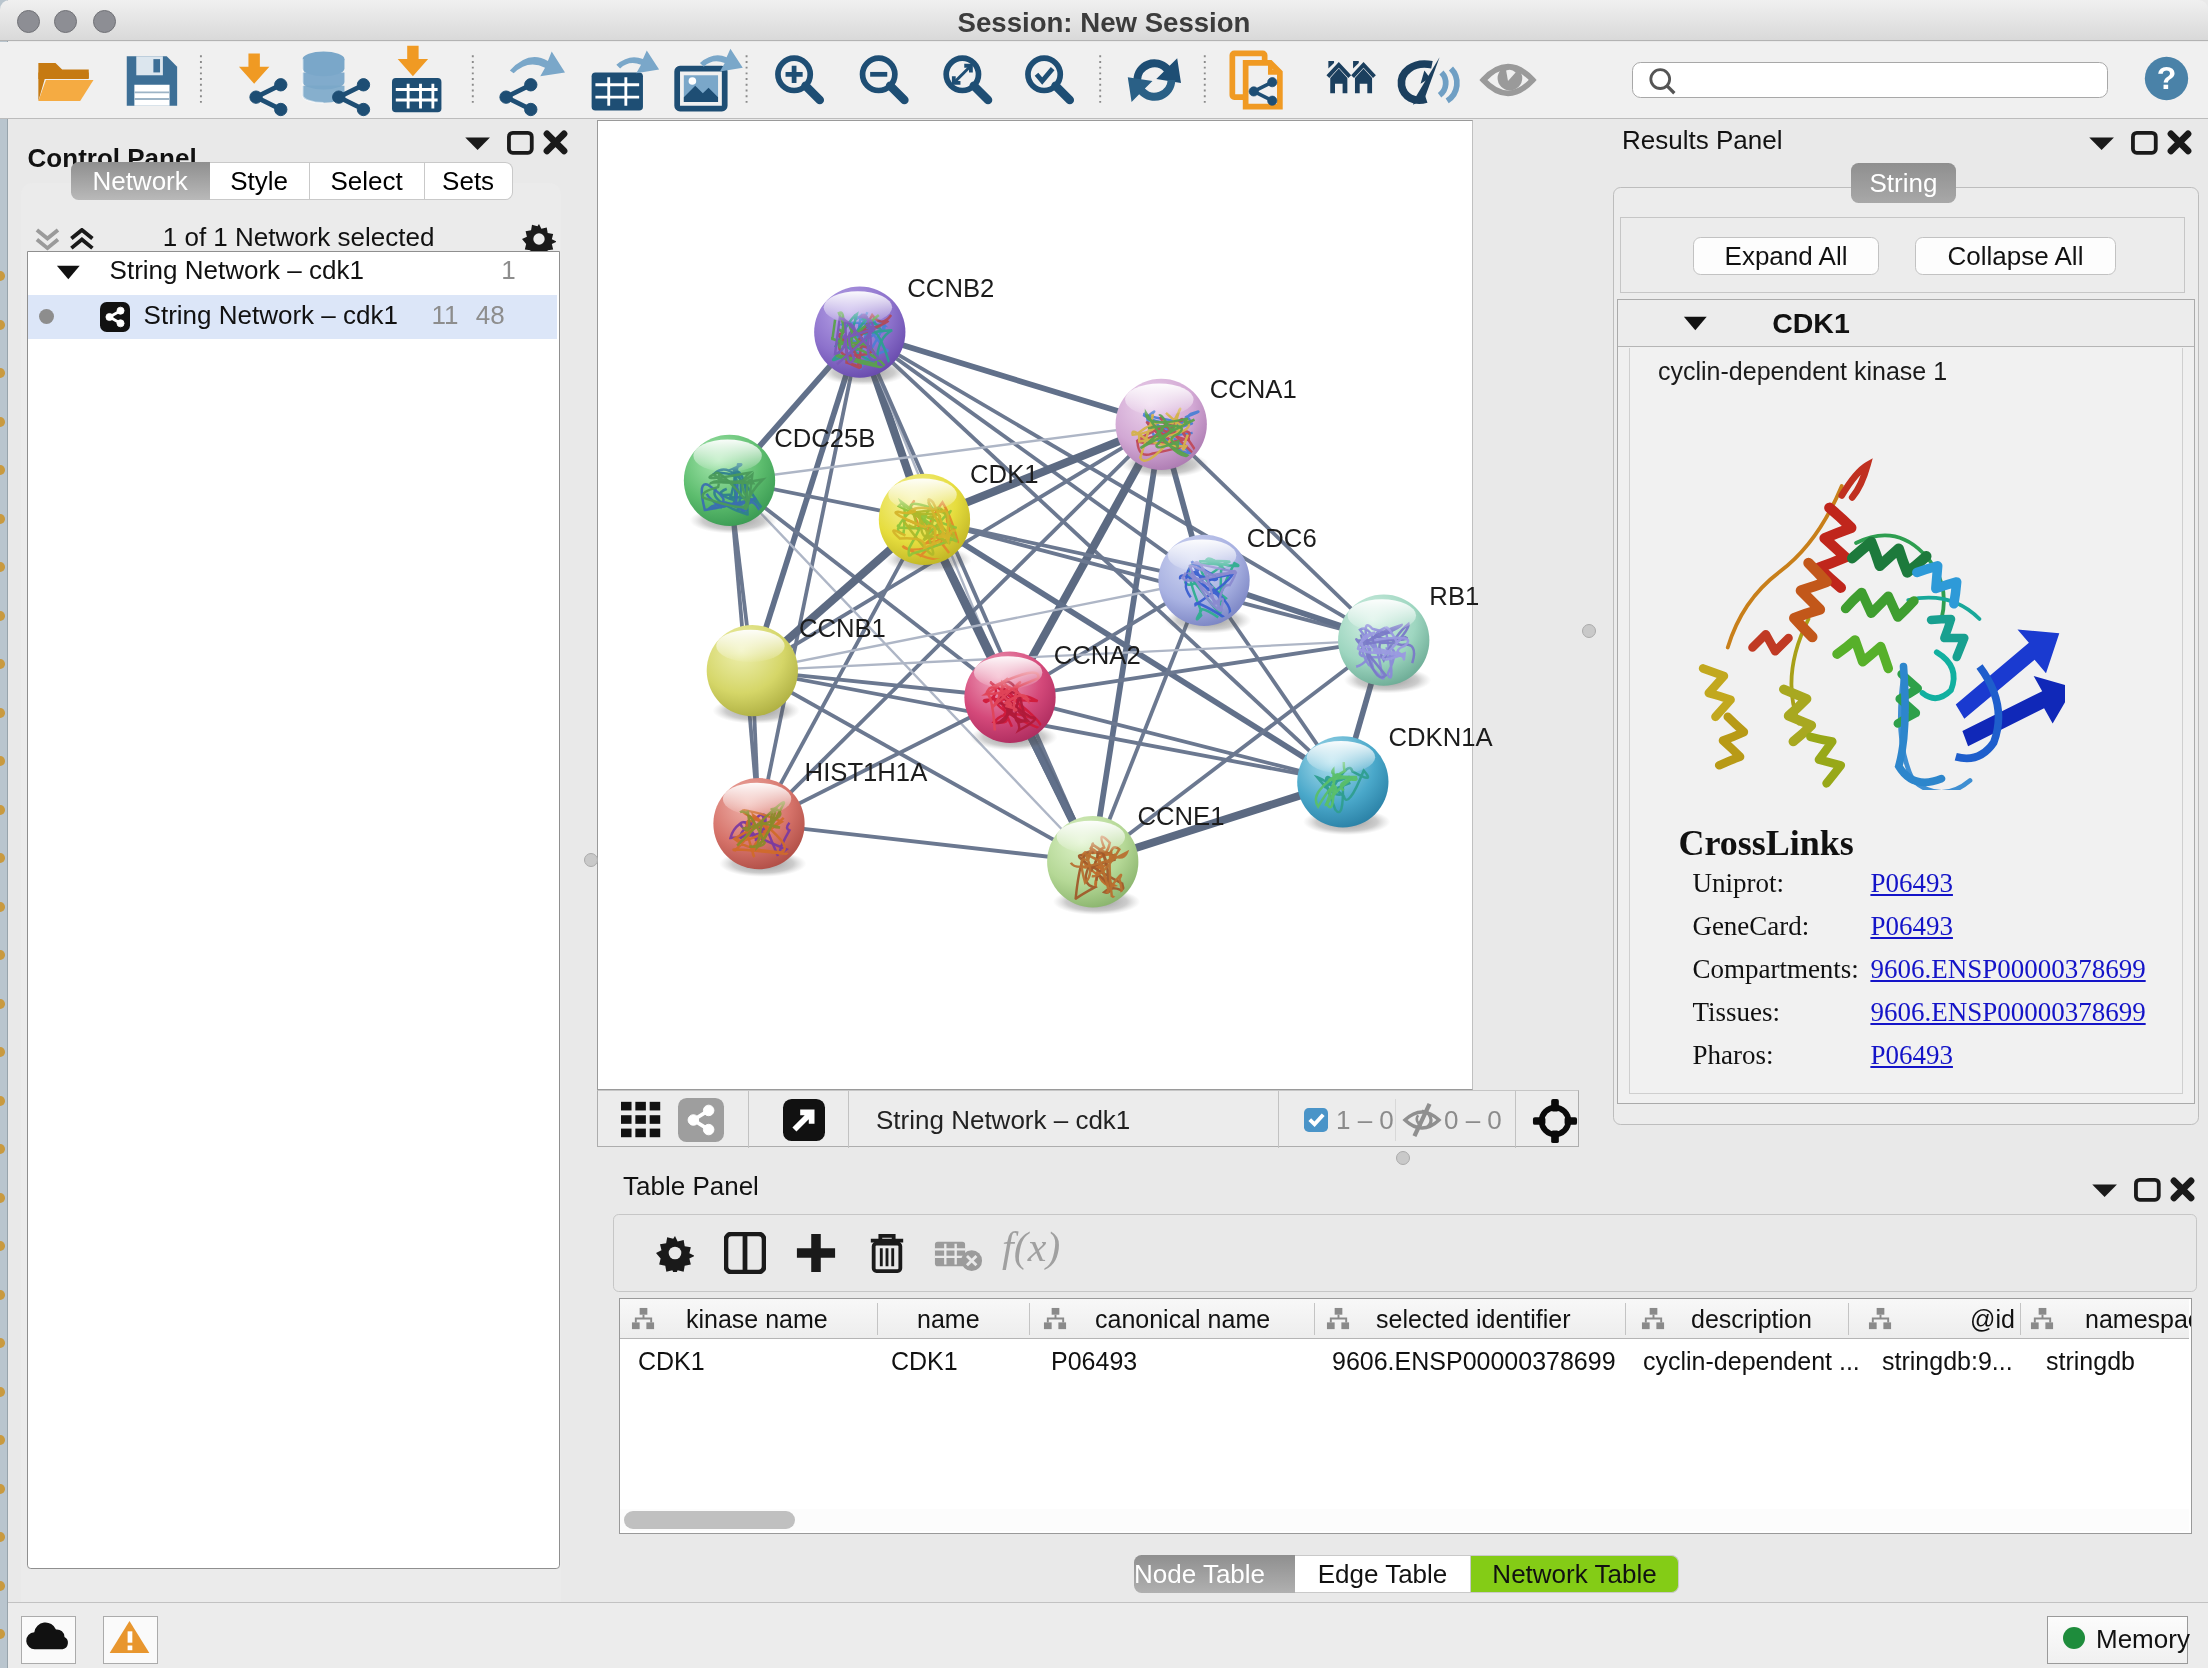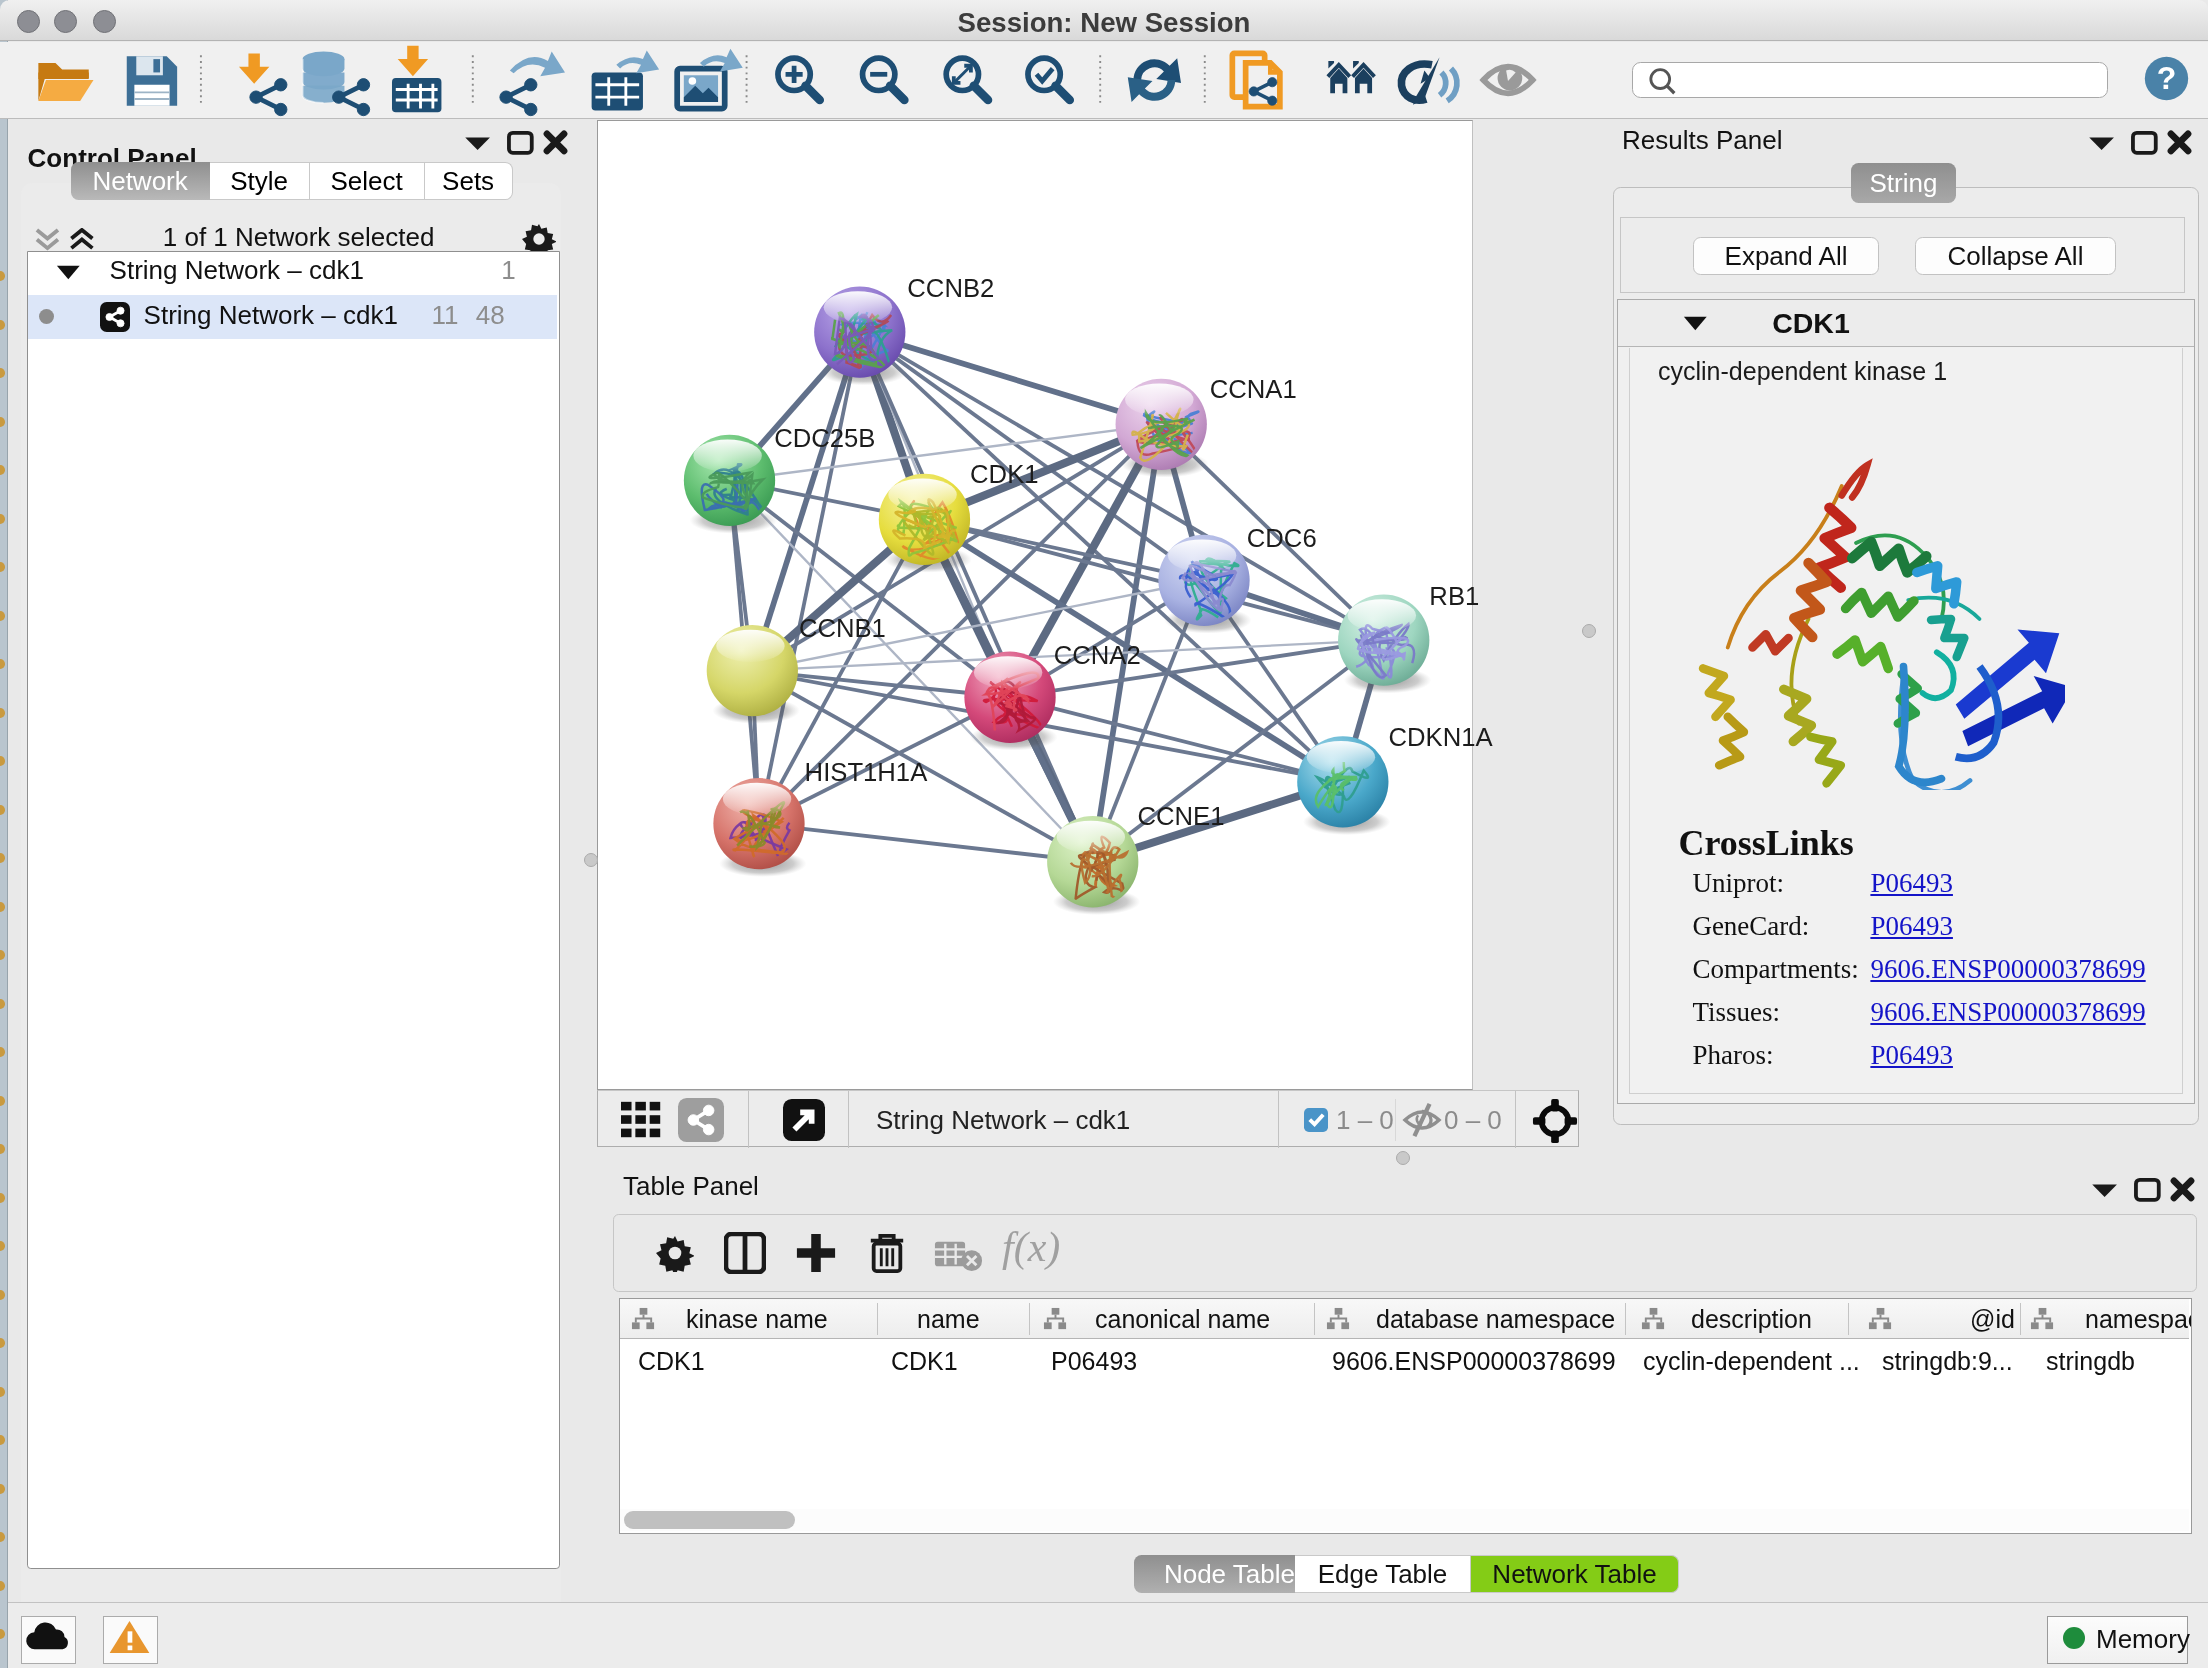--- a/index.html
+++ b/index.html
@@ -810,41 +810,41 @@
 <g fill="#8a8a8a">
             <rect x="9" y="1" width="8" height="7"></rect>
             <rect x="1" y="16" width="8" height="7"></rect>
             <rect x="16" y="16" width="8" height="7"></rect>
 <path d="M13,8 v4 M5,16 v-4 h16 v4" stroke="#8a8a8a" stroke-width="2" fill="none"></path>
           </g>
         </svg>
       <div class="abs" style="left:66px; top:5.7px;">kinase name</div>
       <div class="abs" style="left:297px; top:5.7px;">name</div>
       <div class="abs" style="left:475px; top:5.7px;">canonical name</div>
-      <div class="abs" style="left:756px; top:5.7px;">database namespace</div>
+      <div class="abs" style="left:756px; top:5.7px;">selected identifier</div>
       <div class="abs" style="left:1071px; top:5.7px;">description</div>
       <div class="abs" style="left:1306px; top:5.7px;margin-left:44px;">@id</div>
       <div class="abs" style="left:1465px; top:5.7px;">namespace</div>
     </div>
     <div class="abs" style="left:0; top:41px; width:1569px; height:41px; background:#fff; font-size:25px; color:#111;">
       <div class="abs" style="left:18px; top:6.7px;">CDK1</div>
       <div class="abs" style="left:271px; top:6.7px;">CDK1</div>
       <div class="abs" style="left:431px; top:6.7px;">P06493</div>
       <div class="abs" style="left:712px; top:6.7px;">9606.ENSP00000378699</div>
       <div class="abs" style="left:1023px; top:6.7px;">cyclin-dependent ...</div>
       <div class="abs" style="left:1262px; top:6.7px;">stringdb:9...</div>
       <div class="abs" style="left:1426px; top:6.7px;">stringdb</div>
     </div>
     <div class="abs" style="left:0px; top:210px; width:1569px; height:22px; background:#fcfcfc;">
       <div class="abs" style="left:3.8px; top:1.9px; width:171px; height:18px; background:#c0c0c0; border-radius:9.5px;"></div>
     </div>
   </div>
 
   <div class="abs" style="left:537px; top:399px; height:38px; font-size:26px;">
-    <div class="abs" style="left:0; width:161px; height:38px; background:linear-gradient(#8f8f8f,#b0b0b0); border-radius:7.6px 0 0 7.6px; color:#fff; text-align:right; line-height:38px;">Node Table</div>
+    <div class="abs" style="left:0; width:161px; height:38px; background:linear-gradient(#8f8f8f,#b0b0b0); border-radius:7.6px 0 0 7.6px; color:#fff; text-align:left; line-height:38px;">Node Table</div>
     <div class="abs" style="left:161px; width:176px; height:38px; background:#fff; border:1px solid #c9c9c9; border-left:none; text-align:center; line-height:36px; color:#111;">Edge Table</div>
     <div class="abs" style="left:337px; width:208px; height:38px; background:#84cc16; border:1px solid #c9c9c9; border-left:none; border-radius:0 7.6px 7.6px 0; text-align:center; line-height:36px; color:#111;">Network Table</div>
   </div>
 </div>
 
 <div id="statusbar">
   <div class="sbtn" style="left:21px">
     <svg width="51" height="40" viewBox="0 0 54 42">
         <path fill="#111" d="M14,34 a9,9 0 0 1 -1,-18 a12,12 0 0 1 23,-3 a8,8 0 0 1 9,8 a7,7 0 0 1 -2,13 z"></path>
       </svg>

